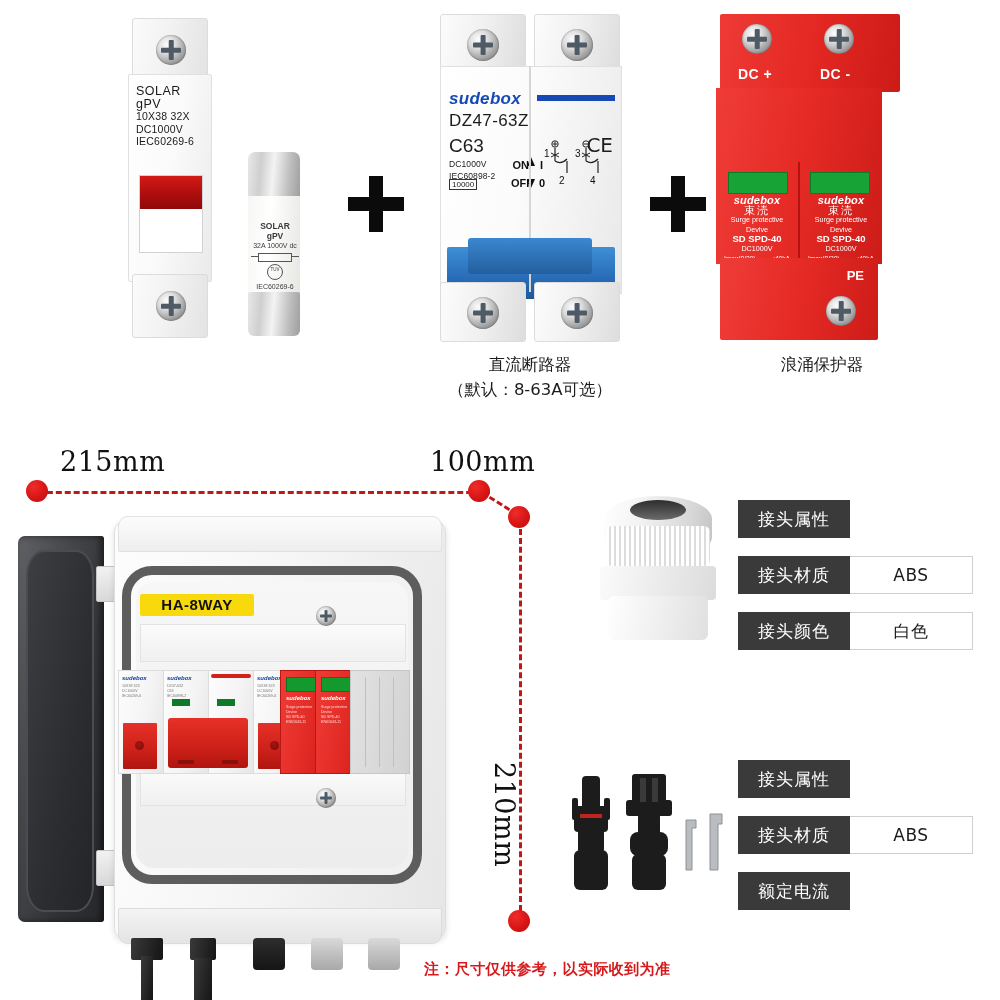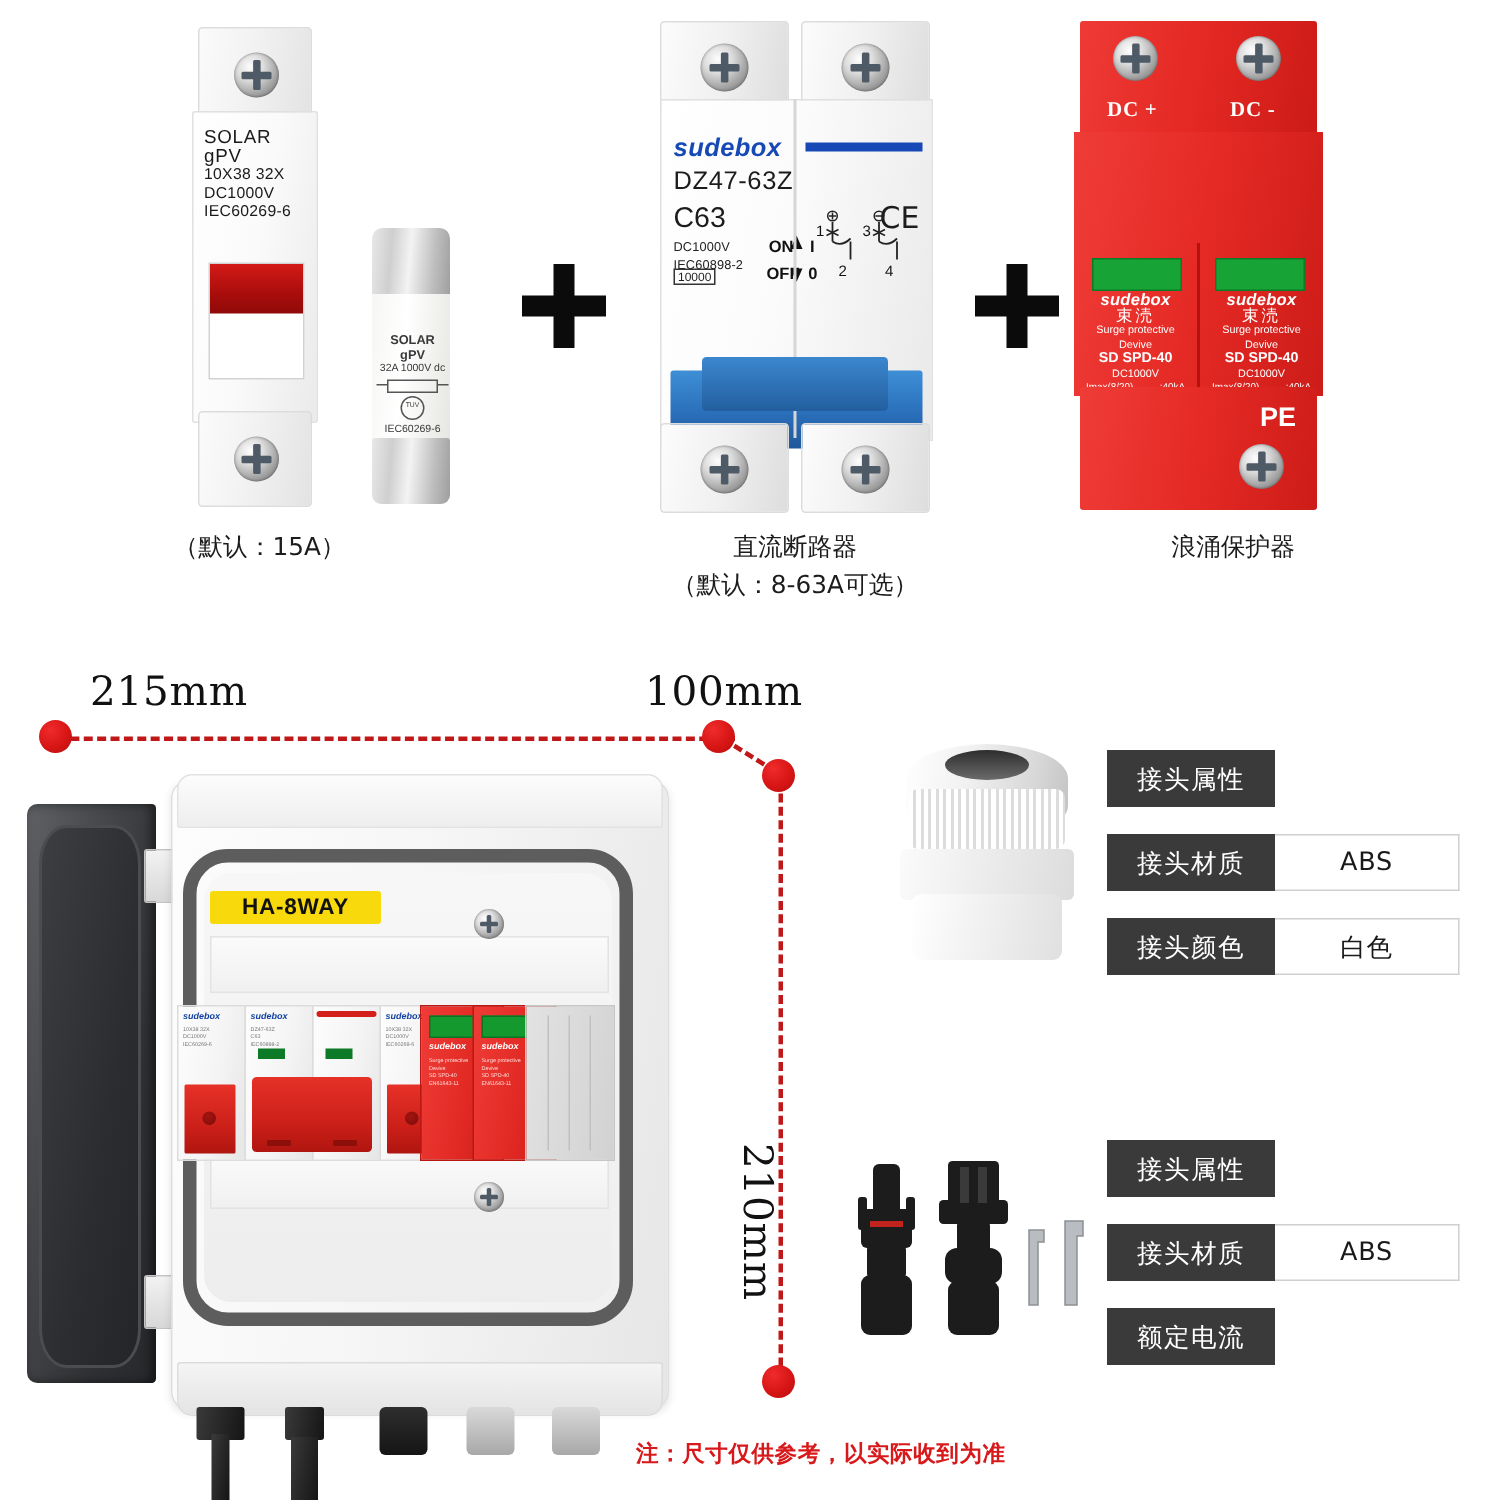--- a/index.html
+++ b/index.html
@@ -81,35 +81,35 @@
   .bk-onoff{position:absolute;right:6px;font-size:11px;font-weight:bold;color:#111;}
   .ce{position:absolute;right:8px;top:66px;font-size:20px;color:#1c1c1c;font-family:"DejaVu Sans",sans-serif;}
   .bk-toggle{position:absolute;left:6px;top:180px;width:168px;height:52px;
     background:linear-gradient(180deg,#3e8fd6 0%,#2a6fba 55%,#1f5899 100%);border-radius:2px;}
   .bk-toggle2{position:absolute;left:28px;top:224px;width:124px;height:36px;
     background:linear-gradient(180deg,#3b87cf 0%,#235f9f 100%);border-radius:3px;}
   .bk-diag{position:absolute;left:100px;top:72px;width:74px;height:48px;}
 
   
   .spd{position:absolute;left:716px;top:14px;width:166px;height:326px;}
-  .spd-top{position:absolute;left:4px;top:0;width:158px;height:78px;
-    background:linear-gradient(100deg,#ee3a35 0%,#e42823 50%,#cc1b17 100%);border-radius:2px;font-family:Liberation Serif, serif;}
+  .spd-top{position:absolute;left:4px;top:0;width:180px;height:78px;
+    background:linear-gradient(100deg,#ee3a35 0%,#e42823 50%,#cc1b17 100%);border-radius:2px;}
   .spd-body{position:absolute;left:0;top:74px;width:166px;height:176px;
     background:linear-gradient(100deg,#ef3c37 0%,#e52a25 50%,#cd1c18 100%);}
   .spd-bot{position:absolute;left:4px;top:244px;width:158px;height:82px;
     background:linear-gradient(100deg,#ef3c37 0%,#e52a25 50%,#cd1c18 100%);border-radius:2px;}
   .spd-div{position:absolute;left:82px;top:74px;width:2px;height:176px;background:#b5110f;}
   .spd-dc{position:absolute;top:52px;color:#fff;font-size:14px;font-weight:bold;letter-spacing:.5px;}
   .spd-win{position:absolute;top:84px;width:58px;height:20px;background:#17a336;border:1px solid #0d7a27;}
   .spd-col{position:absolute;top:108px;width:80px;text-align:center;color:#fff;font-size:7.2px;line-height:9.6px;}
   .spd-col .bd{font-size:11px;font-style:italic;font-weight:bold;letter-spacing:.2px;}
   .spd-col .cn{font-size:11px;letter-spacing:2px;font-family:"DejaVu Sans",sans-serif;}
   .spd-col .mdl{font-size:9.5px;font-weight:bold;}
   .spd-col .row{display:flex;justify-content:space-between;padding:0 7px;font-size:6.6px;}
-  .spd-pe{position:absolute;right:18px;top:254px;color:#fff;font-size:18px;font-weight:bold;}
+  .spd-pe{position:absolute;right:18px;top:254px;color:#fff;font-size:13px;font-weight:bold;}
 
   
   .caption{position:absolute;text-align:center;color:#1c1c1c;
     font-family:"DejaVu Sans",sans-serif;font-size:16.5px;line-height:25px;}
 
   
   .dim-txt{position:absolute;color:#111;font-family:"DejaVu Serif",serif;font-size:27px;letter-spacing:.5px;}
   .dot{position:absolute;width:22px;height:22px;border-radius:50%;
     background:radial-gradient(circle at 35% 30%,#ef2b2b 0%,#d81515 55%,#b50f0f 100%);}
   .dash-h{position:absolute;height:0;border-top:3px dashed #c01818;}
@@ -360,21 +360,20 @@
     </div>
 
     <div class="spd-bot">
       <div class="screw" style="left:106px;top:38px;width:30px;height:30px;"></div>
     </div>
     <div class="spd-pe">PE</div>
   </div>
 </div>
 
 <div class="caption" style="left:48px;top:352px;width:250px;">
-  <div>（默认：15A）</div>
 </div>
 <div class="caption" style="left:388px;top:352px;width:284px;">
   <div>直流断路器</div>
   <div>（默认：8-63A可选）</div>
 </div>
 <div class="caption" style="left:672px;top:352px;width:300px;">
   <div>浪涌保护器</div>
 </div>
 
 <div class="dim-txt" style="left:60px;top:446px;">215mm</div>

